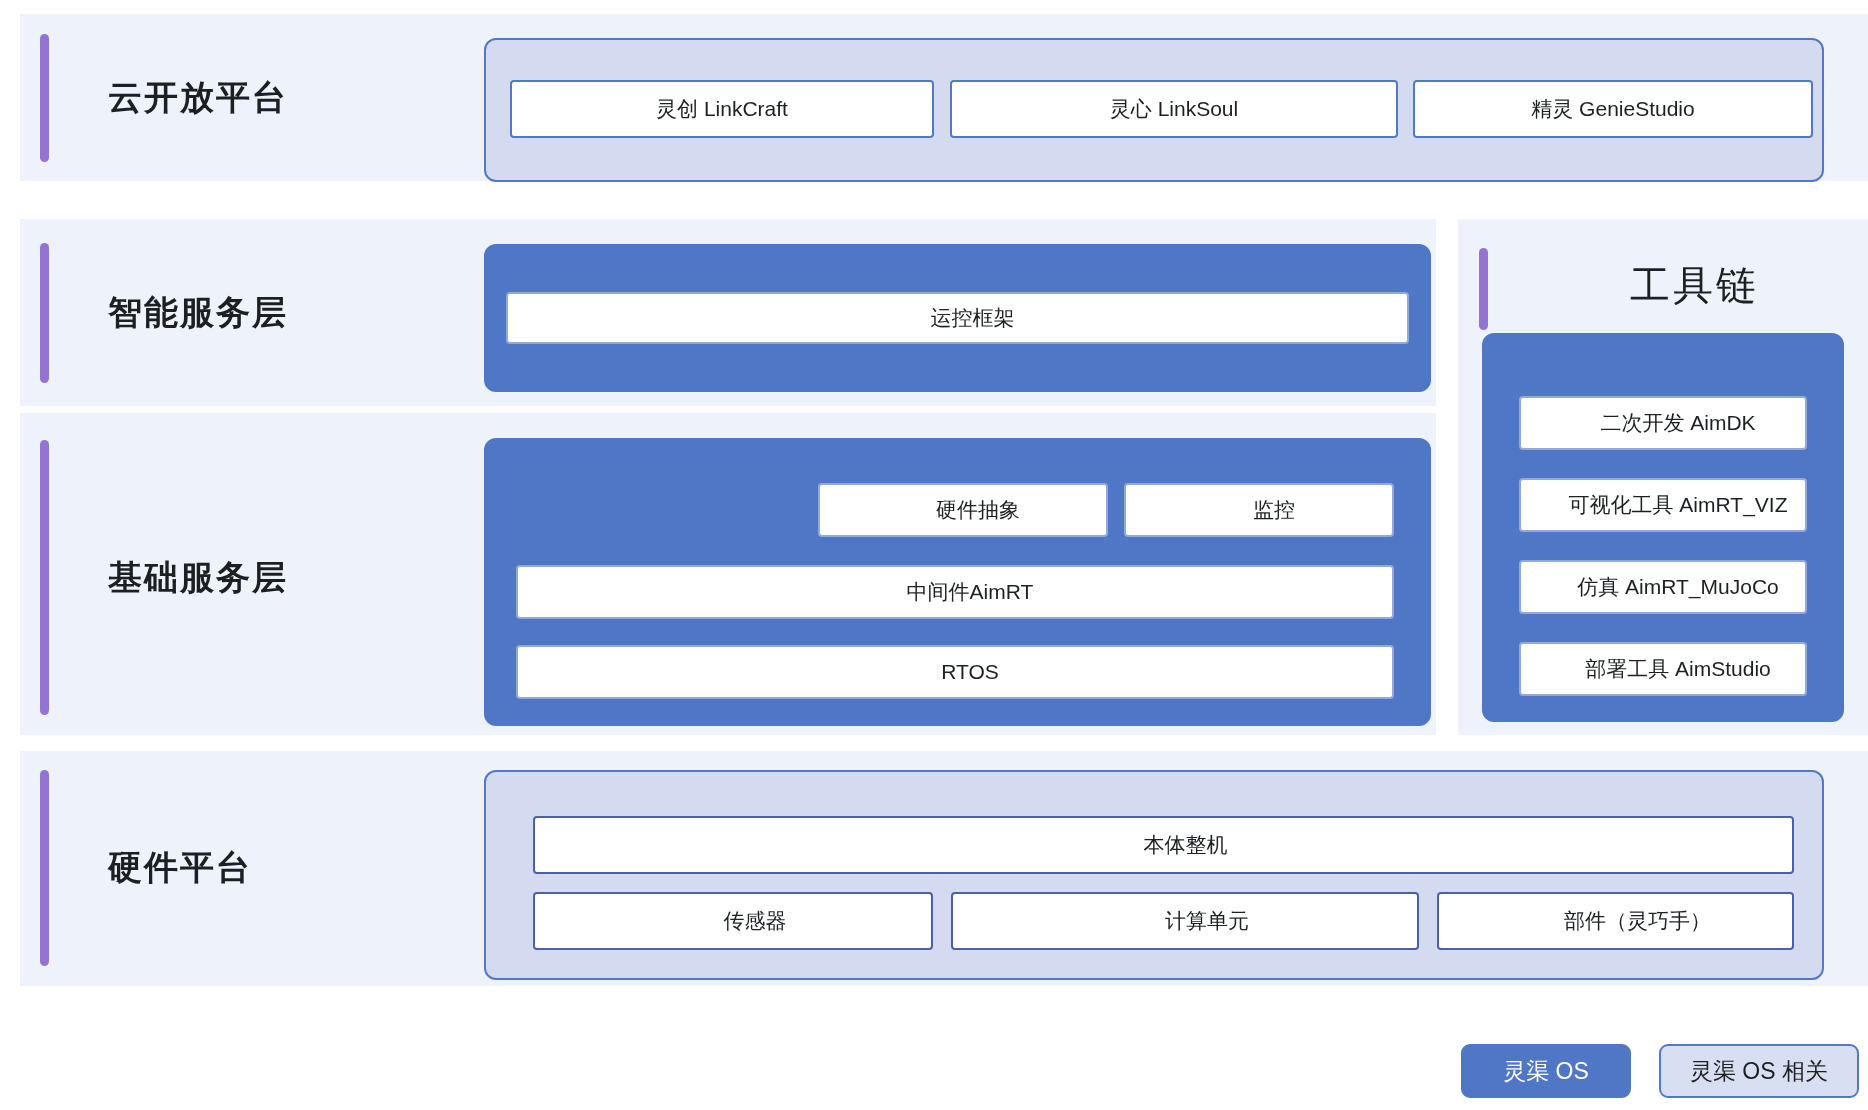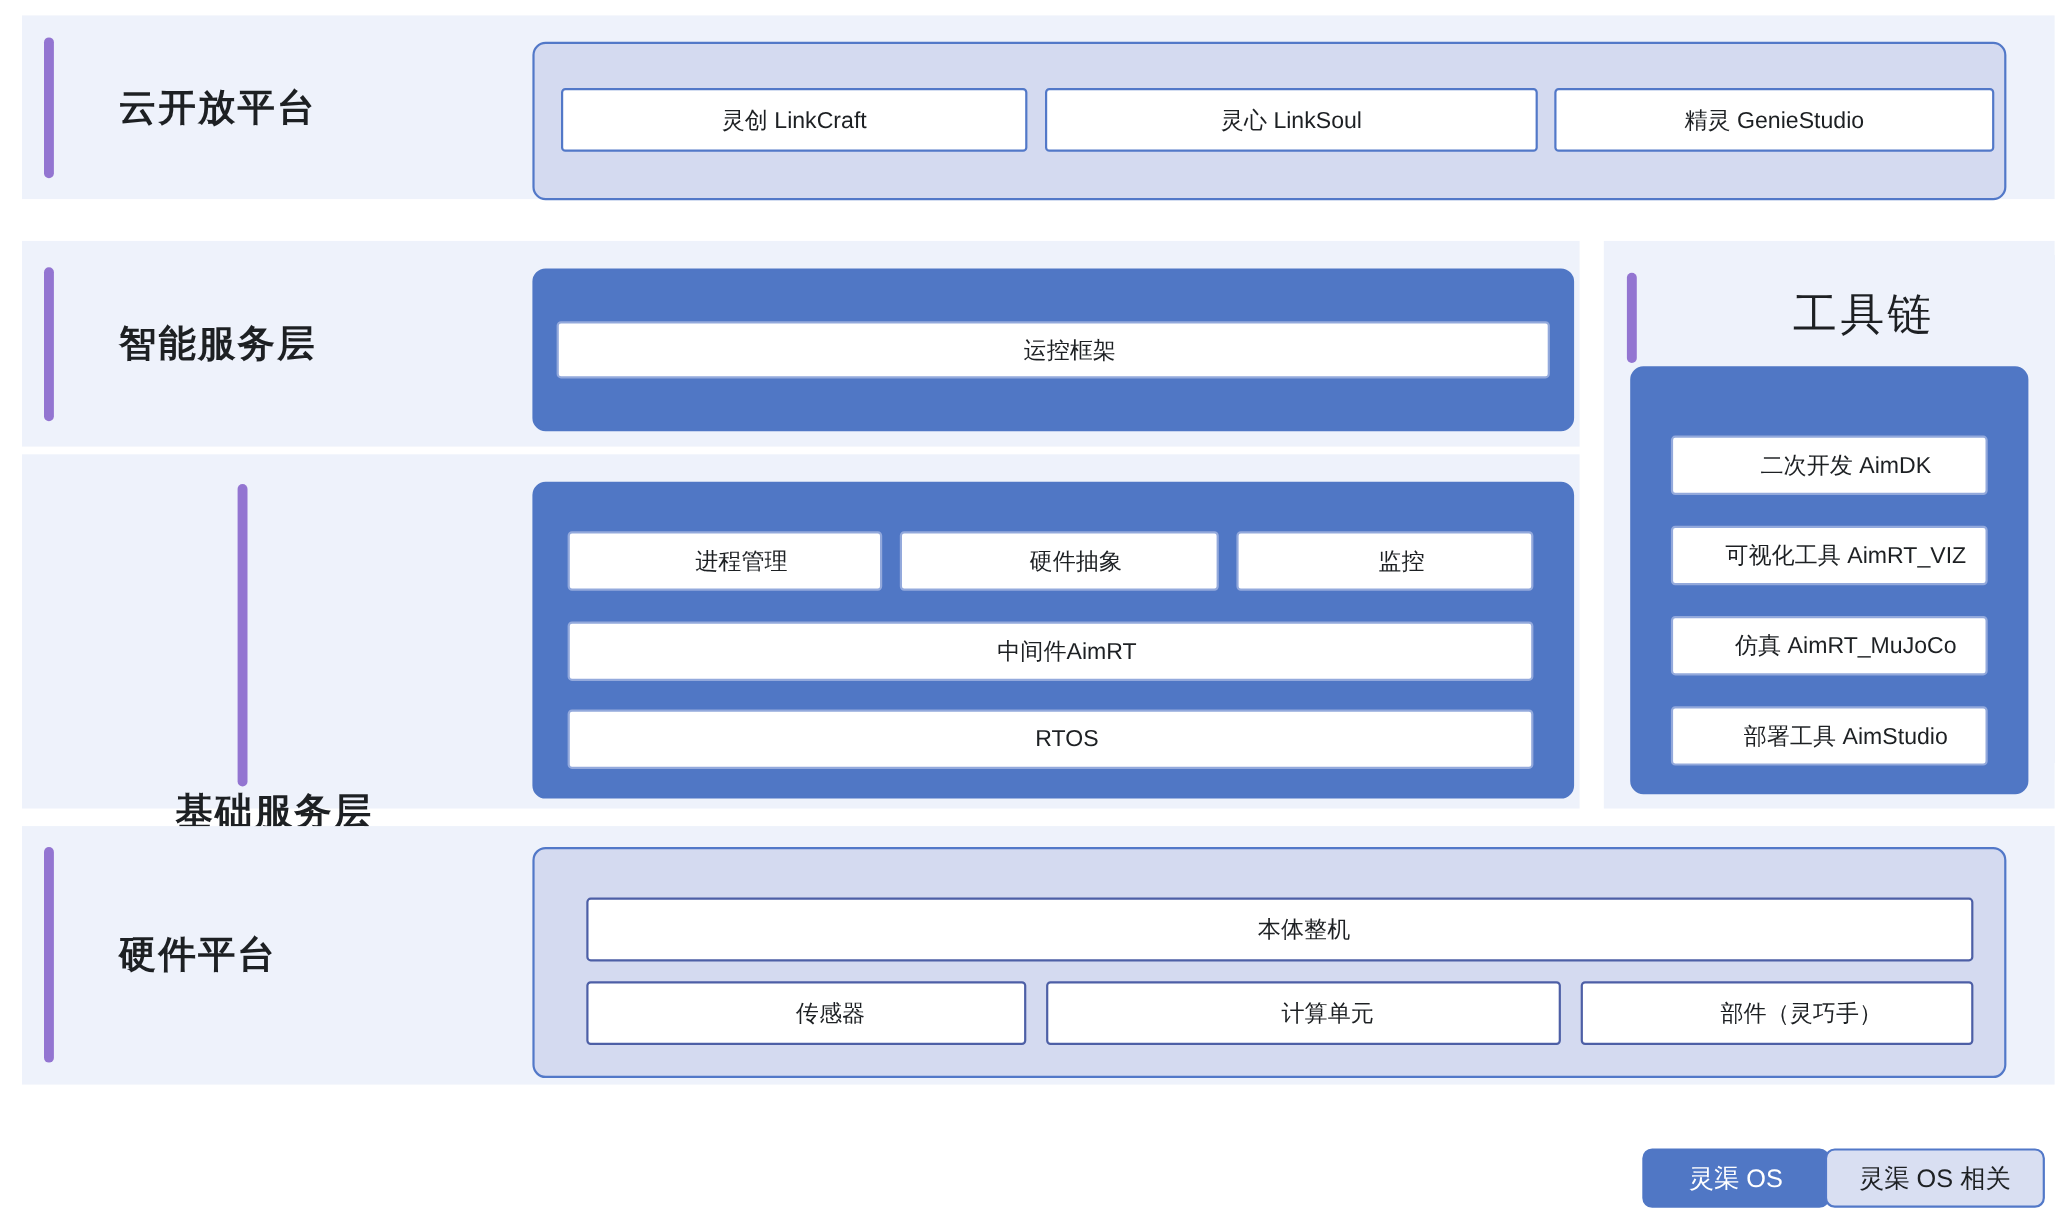--- a/index.html
+++ b/index.html
@@ -108,21 +108,20 @@
     display: flex;
     align-items: center;
     justify-content: center;
     font-size: 23px;
     white-space: nowrap;
   }
   .legend-solid {
     background: #5077c5;
     border: 2px solid #5077c5;
     color: #ffffff;
-    margin-left: 32px;
   }
   .legend-outline {
     background: #d9dff2;
     border: 2px solid #5278c8;
     color: #1d2023;
   }
 
   
   .watermark {
     position: absolute;
@@ -173,28 +172,27 @@
     <div class="row-accent" style="height:140px;"></div>
     <div class="row-label" style="margin-left:59px;">智能服务层</div>
   </div>
 
   <div class="outer-box outer-blue" style="left:484px; top:244px; width:947px; height:148px;"></div>
 
   <div class="chip soft-border" style="left:506px; top:292px; width:903px; height:52px;">运控框架</div>
 
   <div class="row-strip" style="left:20px; top:413px; width:1416px; height:322px;"></div>
 
-  <div class="row-label-wrap" style="left:40px; top:440px; width:360px; height:275px;flex-direction:column;">
+  <div class="row-label-wrap" style="left:40px; top:440px; width:360px; height:275px;">
     <div class="row-accent" style="height:275px;"></div>
     <div class="row-label" style="margin-left:59px;">基础服务层</div>
   </div>
 
   <div class="outer-box outer-blue" style="left:484px; top:438px; width:947px; height:288px;"></div>
 
-  <div class="chip soft-border" style="left:516px; top:483px; width:286px; height:54px;">进程管理</div>
   <div class="chip soft-border" style="left:818px; top:483px; width:290px; height:54px;">硬件抽象</div>
   <div class="chip soft-border" style="left:1124px; top:483px; width:270px; height:54px;">监控</div>
 
   <div class="chip soft-border" style="left:516px; top:565px; width:878px; height:54px;">中间件AimRT</div>
   <div class="chip soft-border" style="left:516px; top:645px; width:878px; height:54px;">RTOS</div>
 
   <div class="toolchain-strip" style="left:1458px; top:219px; width:410px; height:516px;"></div>
 
   <div class="row-accent" style="position:absolute; left:1479px; top:248px; height:82px;"></div>
   <div class="toolchain-title" style="left:1630px; top:258px;">工具链</div>

